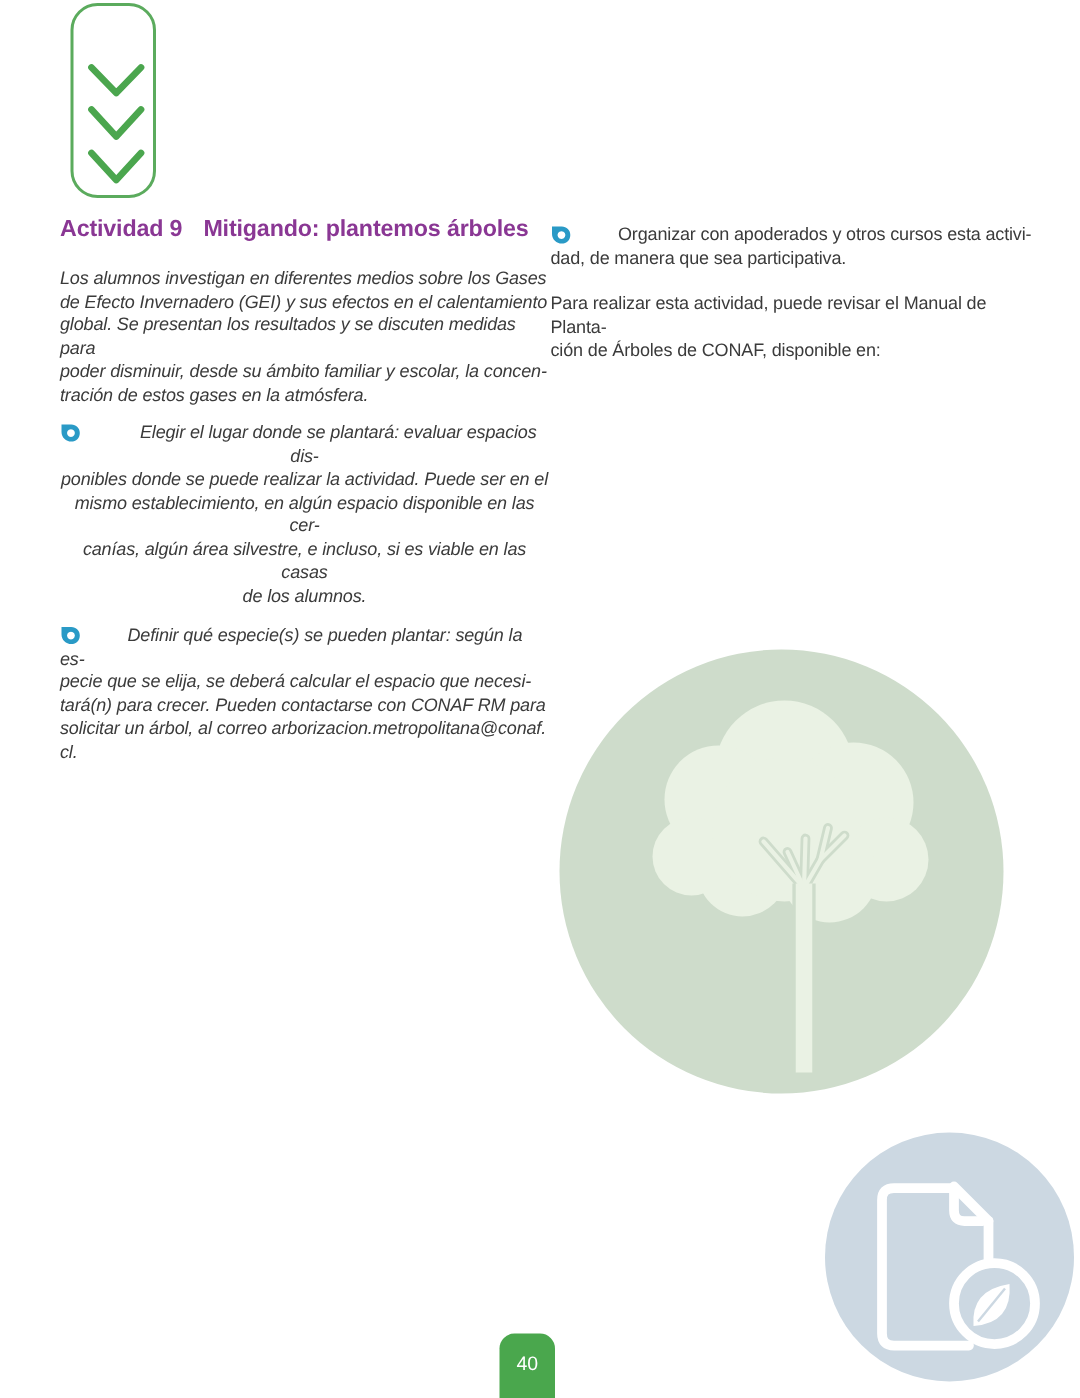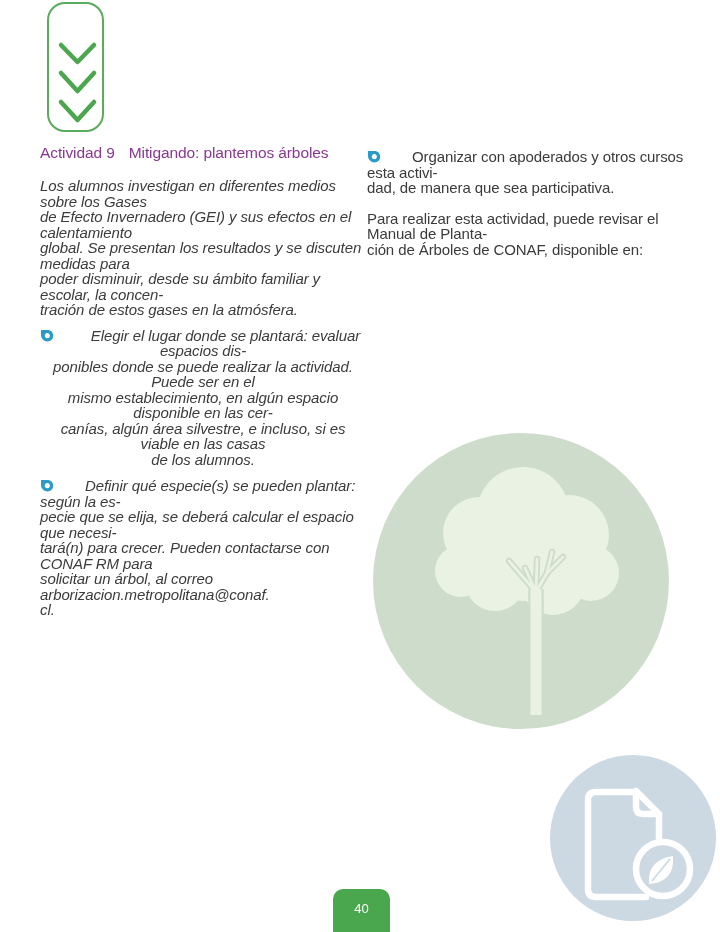--- a/index.html
+++ b/index.html
@@ -16,29 +16,29 @@
   .chevron-pill{
     position:absolute;left:47px;top:2px;width:57px;height:130px;
     border:2px solid #5bab5d;border-radius:18px;box-sizing:border-box;
     background:#fff;
   }
   .chevron-pill svg{position:absolute;inset:0;}
 
   
   .title{
     position:absolute;left:40px;top:144px;margin:0;
-    font-size:15.5px;font-weight:normal;color:#8a3794;
+    font-size:15.5px;font-weight:bold;color:#8a3794;
     white-space:nowrap;letter-spacing:-0.1px;
   }
   .title .gap{margin-left:14px;}
 
   
   .col{
     position:absolute;width:326px;
-    font-size:15px;line-height:15.5px;color:#3b3b3b;
+    font-size:12px;line-height:15.5px;color:#3b3b3b;
     letter-spacing:-0.1px;
   }
   .col-left{left:40px;top:178px;font-style:italic;}
   .col-right{left:367px;top:149px;}
   .para{margin:0;white-space:pre-line;}
   .mb-10{margin-bottom:10px;}
   .mb-22{margin-bottom:22px;}
   .mb-11{margin-bottom:11px;text-align:center;}
   .mb-15{margin-bottom:15px;}
   .mb-8{margin-bottom:8px;}
@@ -59,21 +59,21 @@
 
   
   .corner-badge{
     position:absolute;left:550px;top:755px;width:166px;height:166px;
     border-radius:50%;background:#ccd8e2;
   }
   .corner-badge svg{position:absolute;inset:0;}
 
   
   .footer-tab{
-    position:absolute;left:333px;top:889px;width:57px;height:43px;
+    position:absolute;left:333px;top:889px;width:37px;height:43px;
     background:#4aa74d;border-radius:10px 10px 0 0;
     color:#ffffff;font-size:13px;text-align:center;
     box-sizing:border-box;padding-top:12px;
   }
 </style>
 </head>
 <body>
 
 <div class="page">
 

